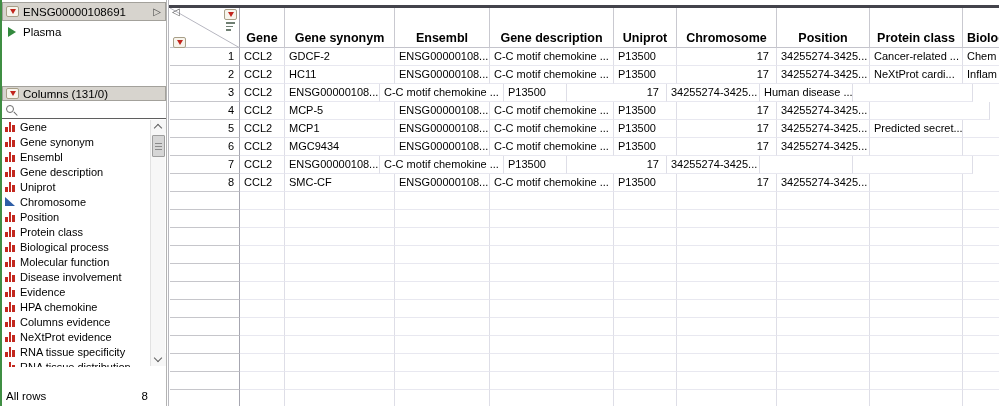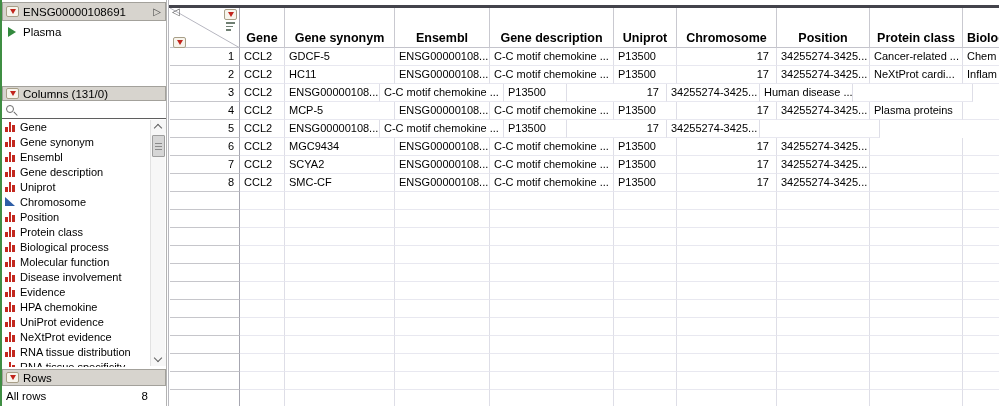--- a/index.html
+++ b/index.html
@@ -196,68 +196,62 @@
             <div class="bar b3"></div>
           </div>
           <div class="col-label">HPA chemokine</div>
         </div>
         <div class="col-item">
           <div class="ic-nom">
             <div class="bar b1"></div>
             <div class="bar b2"></div>
             <div class="bar b3"></div>
           </div>
-          <div class="col-label">UniProt evidence</div>
+          <div class="col-label">Columns evidence</div>
         </div>
         <div class="col-item">
           <div class="ic-nom">
             <div class="bar b1"></div>
             <div class="bar b2"></div>
             <div class="bar b3"></div>
           </div>
           <div class="col-label">NeXtProt evidence</div>
         </div>
         <div class="col-item">
           <div class="ic-nom">
             <div class="bar b1"></div>
             <div class="bar b2"></div>
             <div class="bar b3"></div>
           </div>
+          <div class="col-label">RNA tissue specificity</div>
+        </div>
+        <div class="col-item">
+          <div class="ic-nom">
+            <div class="bar b1"></div>
+            <div class="bar b2"></div>
+            <div class="bar b3"></div>
+          </div>
           <div class="col-label">RNA tissue distribution</div>
-        </div>
-        <div class="col-item">
-          <div class="ic-nom">
-            <div class="bar b1"></div>
-            <div class="bar b2"></div>
-            <div class="bar b3"></div>
-          </div>
-          <div class="col-label">RNA tissue specificity</div>
         </div>
       </div>
 
     <div class="vscroll">
       <span class="sb-btn sb-up">
           <i class="chev"></i>
         </span>
       <span class="sb-thumb">
         <i class="grip" style="top:7px"></i>
         <i class="grip" style="top:10px"></i>
         <i class="grip" style="top:13px"></i>
       </span>
       <span class="sb-btn sb-down">
           <i class="chev"></i>
         </span>
     </div>
 
-    <div class="panel-hd rows-hd">
-      <span class="redtri-box">
-          <i class="redtri"></i>
-        </span>
-      <span>Rows</span>
-    </div>
 
     <div class="rows-stats">
         <div class="stat-row">
           <div class="stat-label">All rows</div>
           <div class="stat-value">8</div>
         </div>
         <div class="stat-row">
           <div class="stat-value"></div>
         </div>
       </div>
@@ -292,21 +286,21 @@
         <div class="th" style="width: 100px; flex-basis: 100px;">Chromosome</div>
         <div class="th" style="width: 93px; flex-basis: 93px;">Position</div>
         <div class="th" style="width: 93px; flex-basis: 93px;">Protein class</div>
         <div class="th" style="width: 120px; flex-basis: 120px;">Biological process</div>
       </div>
 
     <div class="gridbody">
         <div class="tr">
           <div class="td rownum">1</div>
           <div class="td" style="width: 45px; flex-basis: 45px;">CCL2</div>
-          <div class="td" style="width: 110px; flex-basis: 110px;">GDCF-5</div>
+          <div class="td" style="width: 110px; flex-basis: 110px;">GDCF-2</div>
           <div class="td" style="width: 95px; flex-basis: 95px;">ENSG00000108...</div>
           <div class="td" style="width: 124px; flex-basis: 124px;">C-C motif chemokine ...</div>
           <div class="td" style="width: 63px; flex-basis: 63px;">P13500</div>
           <div class="td al-right" style="width: 100px; flex-basis: 100px;">17</div>
           <div class="td" style="width: 93px; flex-basis: 93px;">34255274-3425...</div>
           <div class="td" style="width: 93px; flex-basis: 93px;">Cancer-related ...</div>
           <div class="td" style="width: 120px; flex-basis: 120px;">Chem</div>
         </div>
         <div class="tr">
           <div class="td rownum">2</div>
@@ -333,49 +327,49 @@
         </div>
         <div class="tr">
           <div class="td rownum">4</div>
           <div class="td" style="width: 45px; flex-basis: 45px;">CCL2</div>
           <div class="td" style="width: 110px; flex-basis: 110px;">MCP-5</div>
           <div class="td" style="width: 95px; flex-basis: 95px;">ENSG00000108...</div>
           <div class="td" style="width: 124px; flex-basis: 124px;">C-C motif chemokine ...</div>
           <div class="td" style="width: 63px; flex-basis: 63px;">P13500</div>
           <div class="td al-right" style="width: 100px; flex-basis: 100px;">17</div>
           <div class="td" style="width: 93px; flex-basis: 93px;">34255274-3425...</div>
-          <div class="td" style="width: 93px; flex-basis: 93px;">Plasma proteins</div>
           <div class="td" style="width: 120px; flex-basis: 120px;"></div>
         </div>
         <div class="tr">
           <div class="td rownum">5</div>
           <div class="td" style="width: 45px; flex-basis: 45px;">CCL2</div>
-          <div class="td" style="width: 95px; flex-basis: 95px;">ENSG00000108...</div>
-          <div class="td" style="width: 124px; flex-basis: 124px;">C-C motif chemokine ...</div>
-          <div class="td" style="width: 63px; flex-basis: 63px;">P13500</div>
-          <div class="td al-right" style="width: 100px; flex-basis: 100px;">17</div>
-          <div class="td" style="width: 93px; flex-basis: 93px;">34255274-3425...</div>
+          <div class="td" style="width: 110px; flex-basis: 110px;">MCP1</div>
+          <div class="td" style="width: 95px; flex-basis: 95px;">ENSG00000108...</div>
+          <div class="td" style="width: 124px; flex-basis: 124px;">C-C motif chemokine ...</div>
+          <div class="td" style="width: 63px; flex-basis: 63px;">P13500</div>
+          <div class="td al-right" style="width: 100px; flex-basis: 100px;">17</div>
+          <div class="td" style="width: 93px; flex-basis: 93px;">34255274-3425...</div>
+          <div class="td" style="width: 93px; flex-basis: 93px;">Predicted secret...</div>
           <div class="td" style="width: 120px; flex-basis: 120px;"></div>
         </div>
         <div class="tr">
           <div class="td rownum">6</div>
           <div class="td" style="width: 45px; flex-basis: 45px;">CCL2</div>
           <div class="td" style="width: 110px; flex-basis: 110px;">MGC9434</div>
           <div class="td" style="width: 95px; flex-basis: 95px;">ENSG00000108...</div>
           <div class="td" style="width: 124px; flex-basis: 124px;">C-C motif chemokine ...</div>
           <div class="td" style="width: 63px; flex-basis: 63px;">P13500</div>
           <div class="td al-right" style="width: 100px; flex-basis: 100px;">17</div>
           <div class="td" style="width: 93px; flex-basis: 93px;">34255274-3425...</div>
           <div class="td" style="width: 93px; flex-basis: 93px;"></div>
           <div class="td" style="width: 120px; flex-basis: 120px;"></div>
         </div>
         <div class="tr">
           <div class="td rownum">7</div>
           <div class="td" style="width: 45px; flex-basis: 45px;">CCL2</div>
-          <div class="td" style="width: 110px; flex-basis: 110px;">SCYA2</div>
           <div class="td" style="width: 95px; flex-basis: 95px;">ENSG00000108...</div>
           <div class="td" style="width: 124px; flex-basis: 124px;">C-C motif chemokine ...</div>
           <div class="td" style="width: 63px; flex-basis: 63px;">P13500</div>
           <div class="td al-right" style="width: 100px; flex-basis: 100px;">17</div>
           <div class="td" style="width: 93px; flex-basis: 93px;">34255274-3425...</div>
           <div class="td" style="width: 93px; flex-basis: 93px;"></div>
           <div class="td" style="width: 120px; flex-basis: 120px;"></div>
         </div>
         <div class="tr">
           <div class="td rownum">8</div>

